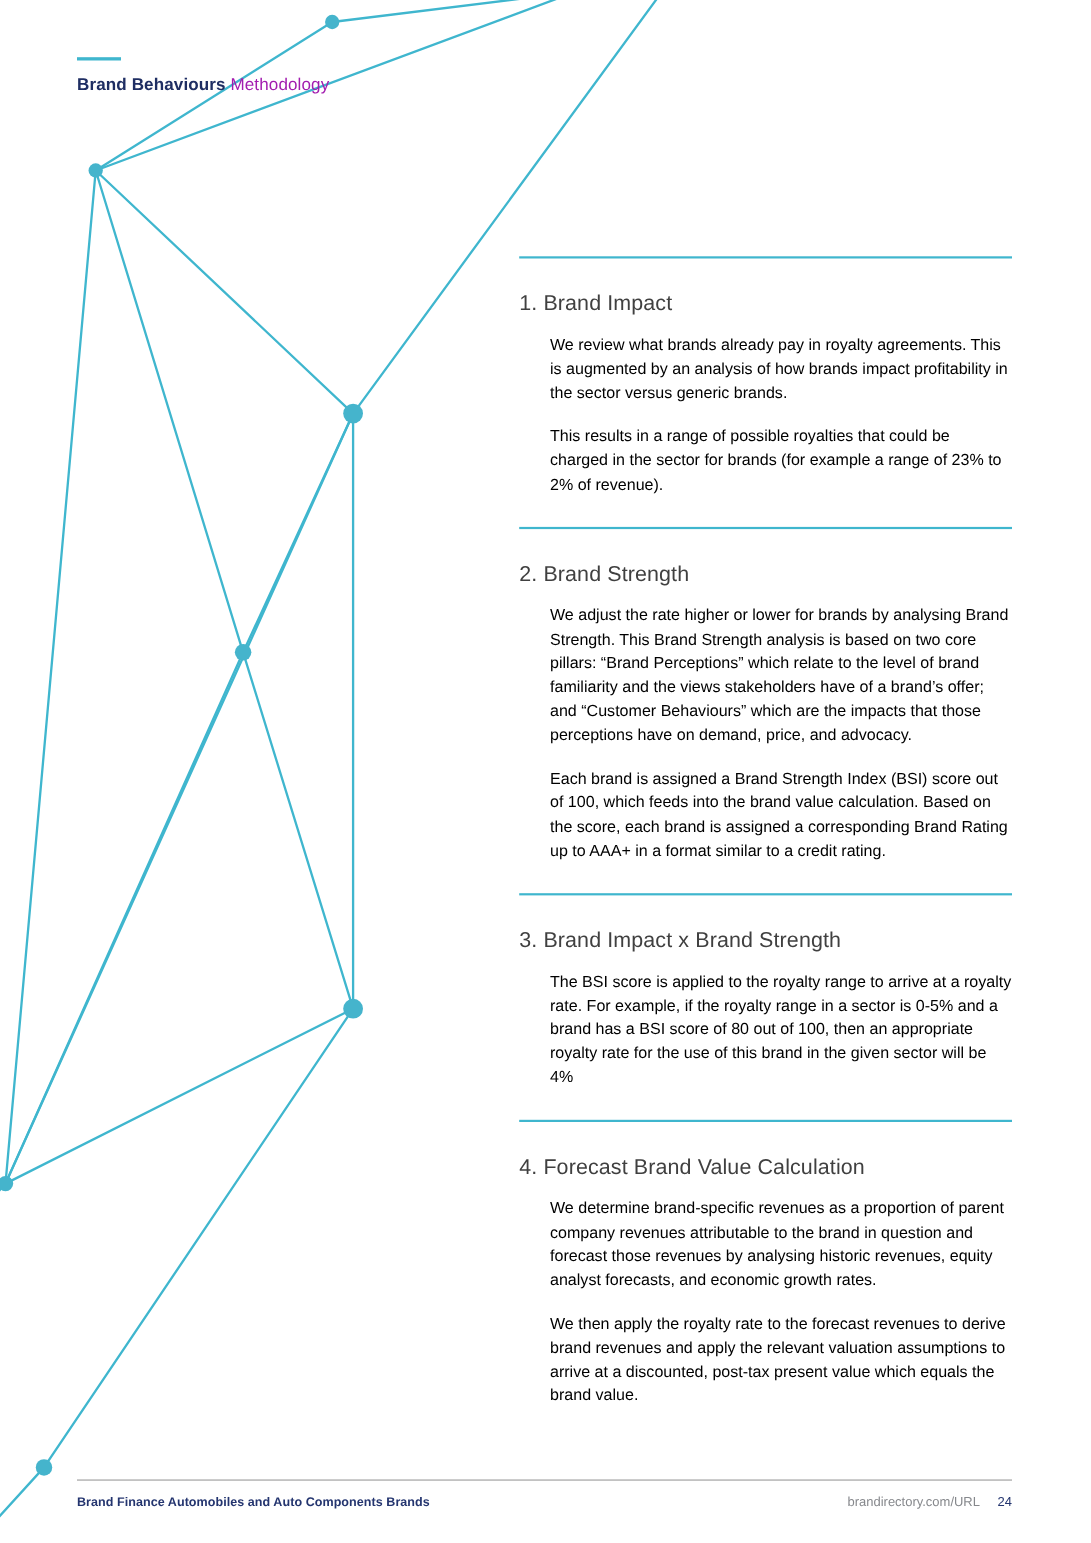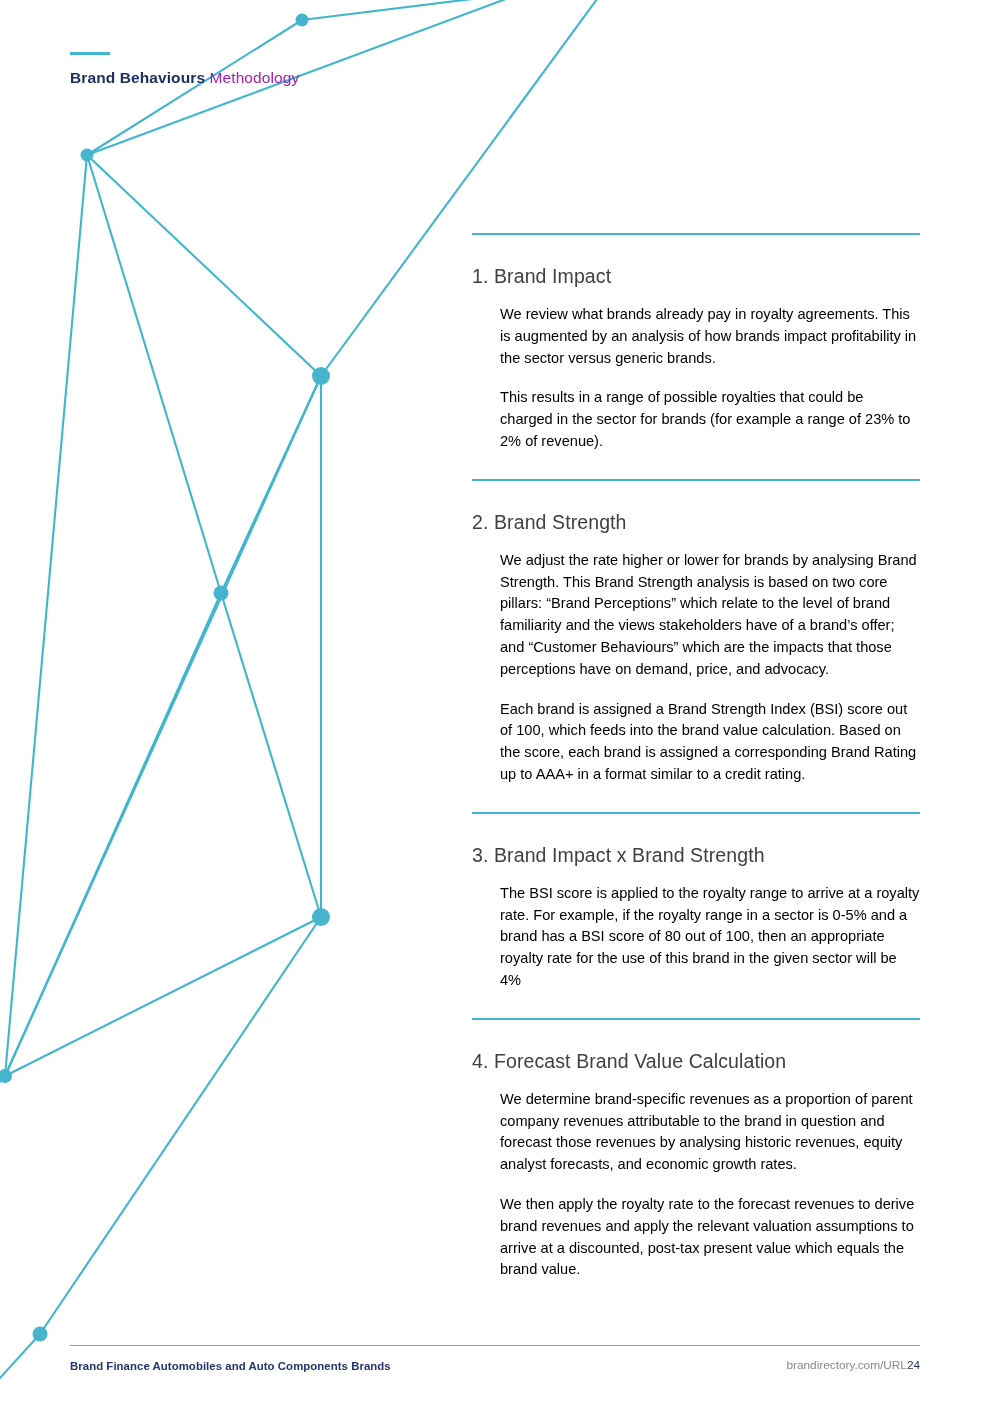--- a/index.html
+++ b/index.html
@@ -115,20 +115,21 @@
   }
   #footer-report-title {
     font-size: 11.4px;
     font-weight: bold;
     color: #24356F;
     letter-spacing: 0.05px;
   }
   #footer-right {
     display: flex;
     align-items: baseline;
+    gap: 16px;
   }
   #footer-url {
     font-size: 11.8px;
     color: #86888C;
   }
   #footer-page-number {
     font-size: 11.8px;
     font-weight: normal;
     color: #24356F;
   }

